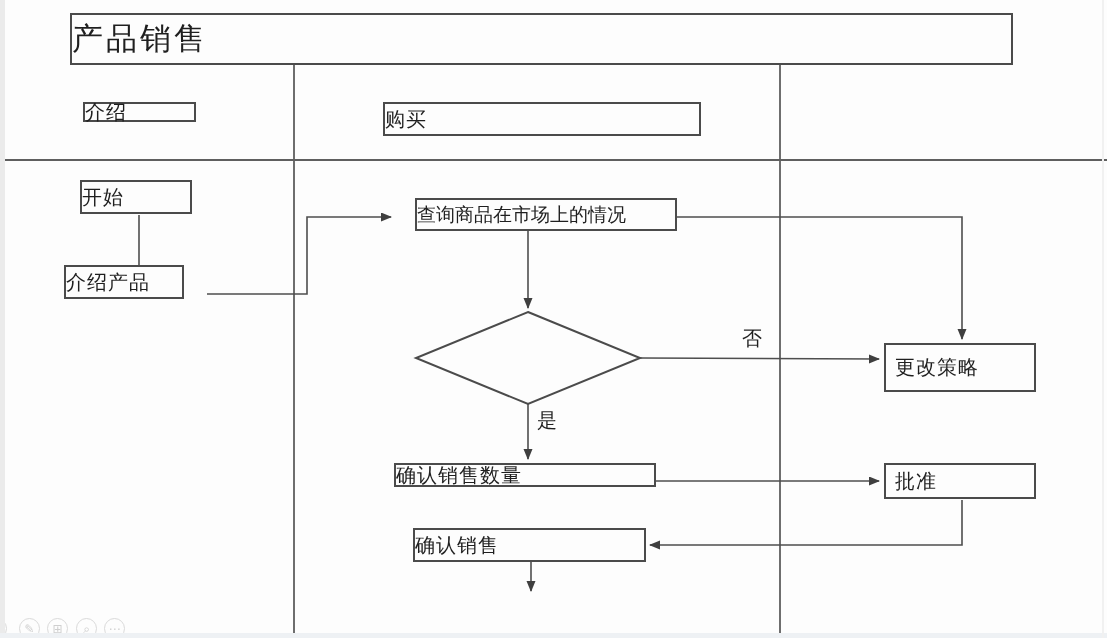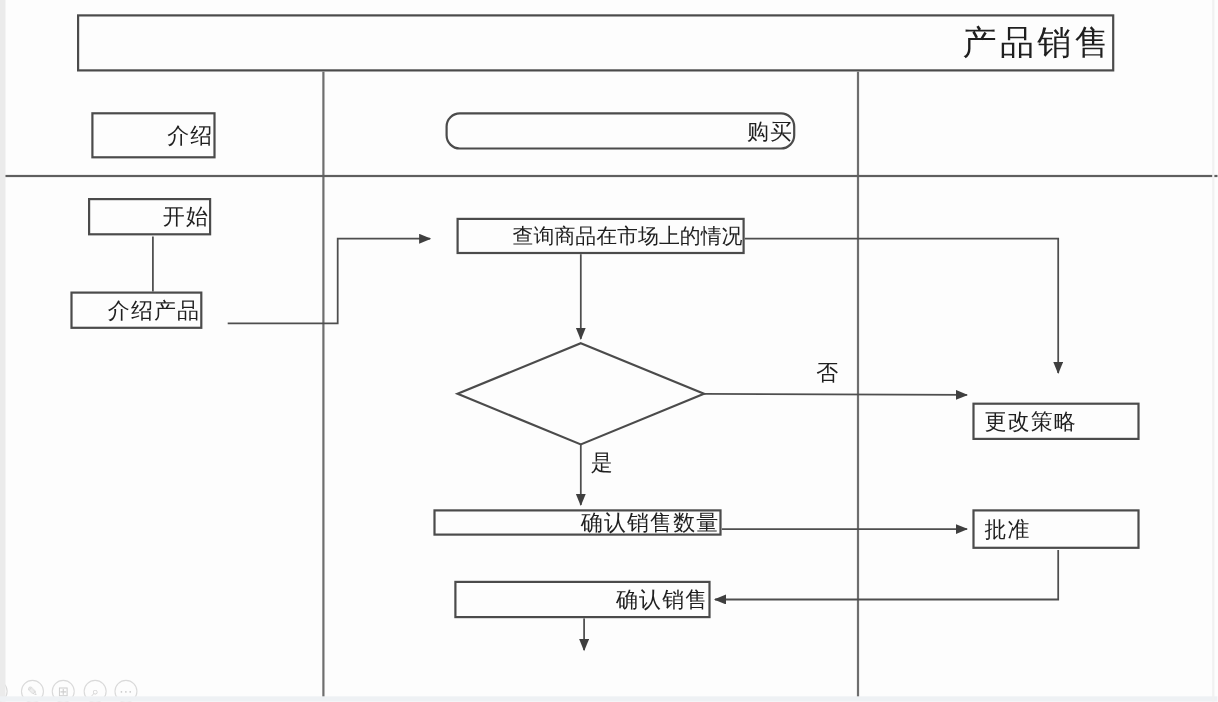--- a/index.html
+++ b/index.html
@@ -12,32 +12,32 @@
   .stage{position:absolute;left:0;top:0;width:1107px;height:638px;}
   
   .edge-left{position:absolute;left:0;top:0;width:5px;height:638px;background:#ebebeb;}
   .edge-bottom{position:absolute;left:0;top:633px;width:1107px;height:5px;background:#eef1f4;}
   .edge-right{position:absolute;left:1102px;top:0;width:2px;height:638px;background:#f1f1f1;}
 
   svg.wires{position:absolute;left:0;top:0;width:1107px;height:638px;}
 
   .box{
     position:absolute;background:#fdfdfd;border:2px solid #4b4b4b;
-    display:flex;align-items:center;justify-content:flex-end;
+    display:flex;align-items:center;justify-content:flex-start;
     font-size:20px;letter-spacing:1px;box-sizing:border-box;
   }
   .title-box{left:70px;top:13px;width:943px;height:52px;font-size:31px;letter-spacing:3px;}
-  .lane-head-1{left:83px;top:102px;width:113px;height:42px;font-size:20px;}
-  .lane-head-2{left:405px;top:102px;width:318px;height:34px;font-size:20px;border-radius:13px;}
+  .lane-head-1{left:83px;top:102px;width:113px;height:20px;font-size:20px;}
+  .lane-head-2{left:383px;top:102px;width:318px;height:34px;font-size:20px;}
   .lane-head-3{left:823px;top:103px;width:202px;height:33px;font-size:20px;}
 
   .n-start{left:80px;top:180px;width:112px;height:34px;}
   .n-introduce{left:64px;top:265px;width:120px;height:34px;}
   .n-check{left:395px;top:198px;width:262px;height:33px;font-size:19px;letter-spacing:0;margin-left:20px;}
-  .n-change{left:884px;top:343px;width:152px;height:34px;justify-content:flex-start;padding-left:9px;margin-top:23px;}
+  .n-change{left:884px;top:343px;width:152px;height:49px;justify-content:flex-start;padding-left:9px;}
   .n-quantity{left:394px;top:463px;width:262px;height:24px;}
   .n-approve{left:884px;top:463px;width:152px;height:36px;justify-content:flex-start;padding-left:9px;}
   .n-confirm{left:413px;top:528px;width:233px;height:34px;}
   .n-end{left:428px;top:595px;width:196px;height:34px;}
 
   .diamond-label{
     position:absolute;left:428px;top:344px;width:200px;height:28px;
     display:flex;align-items:center;justify-content:center;font-size:20px;letter-spacing:1px;
   }
   .edge-label{position:absolute;font-size:20px;color:#1f1f1f;}

